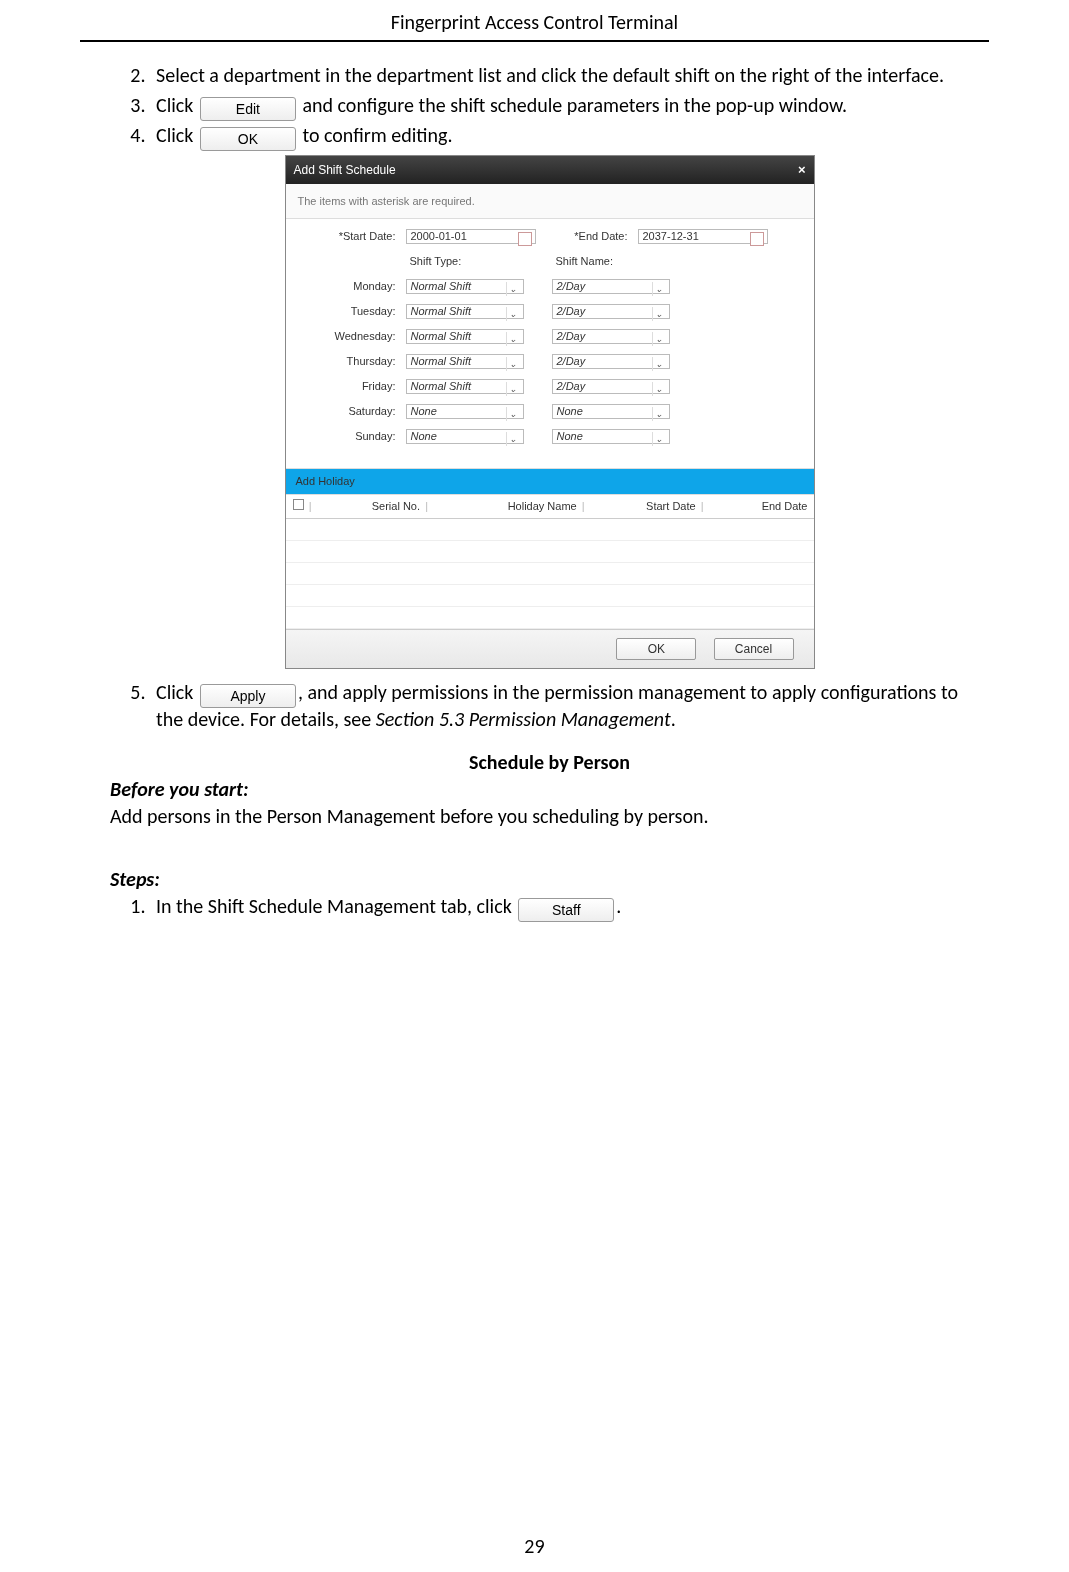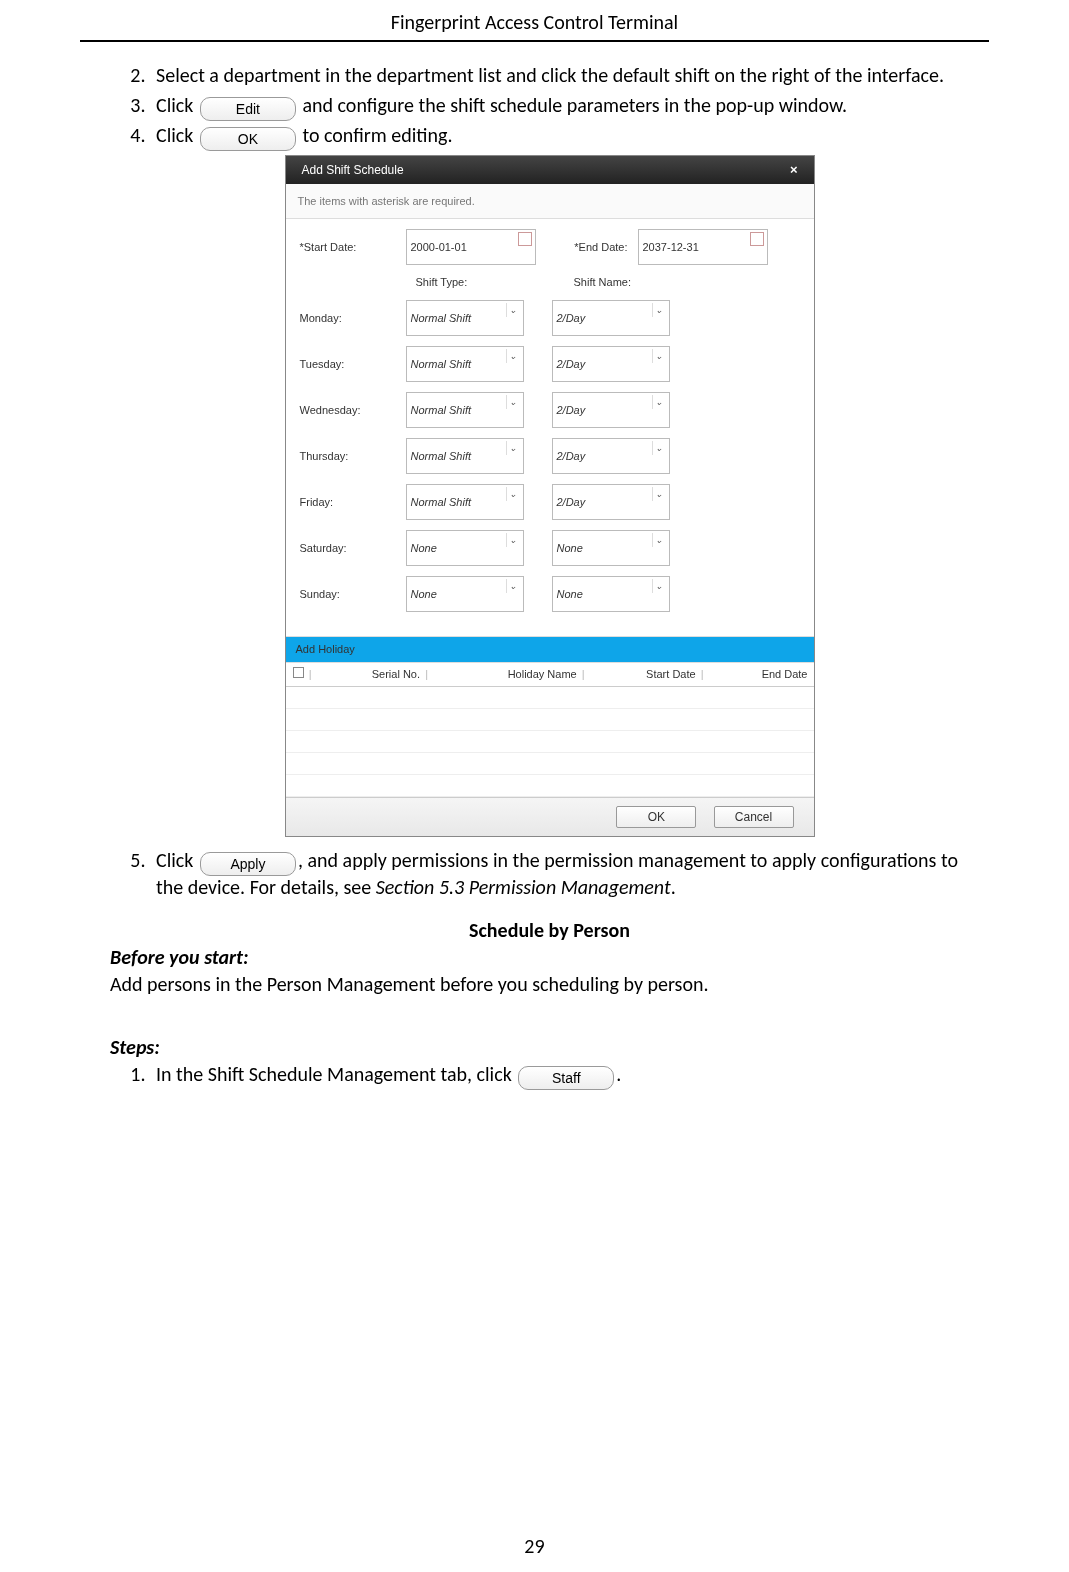--- a/index.html
+++ b/index.html
@@ -44,21 +44,21 @@
     vertical-align: middle;
     width: 96px;
     height: 24px;
     line-height: 22px;
     text-align: center;
     font-size: 14px;
     font-family: Arial, sans-serif;
     color: #000;
     background: linear-gradient(to bottom,#fff,#eee);
     border: 1px solid #9a9a9a;
-    border-radius: 10px;
+    border-radius: 3px;
     margin: 0 2px -4px 2px;
   }
   .italic { font-style: italic; }
   .bold { font-weight: bold; }
 
   
   .dialog-wrap {
     display: flex;
     justify-content: center;
     margin: 6px 0 10px 0;
@@ -67,21 +67,21 @@
     width: 530px;
     border: 1px solid #888;
     font-family: Arial, sans-serif;
     font-size: 11px;
     color: #333;
     background: #f7f7f7;
   }
   .dialog-title {
     background: linear-gradient(to bottom,#444,#222);
     color: #fff;
-    padding: 5px 16px;
+    padding: 5px 8px;
     font-size: 12px;
     display: flex;
     justify-content: space-between;
     align-items: center;
   }
   .dialog-close {
     color: #fff;
     font-weight: bold;
     font-size: 13px;
   }
@@ -97,27 +97,27 @@
     background: #fff;
   }
   .form-row {
     display: flex;
     align-items: center;
     margin-bottom: 10px;
     gap: 6px;
   }
   .form-label {
     width: 100px;
-    text-align: left;
+    text-align: right;
     font-size: 11px;
     color: #333;
     padding-right:4px;
   }
   .text-input {
-    height: 36px;
+    height: 15px;
     border: 1px solid #bbb;
     background: #fff;
     padding: 0 4px;
     font-size: 11px;
     display: inline-flex;
     align-items:center;
   }
   .date-input {
     width: 130px;
     position: relative;
@@ -138,21 +138,21 @@
   }
   .dd-arrow {
     position: absolute; right: 3px; top: 2px;
     width: 14px; height: 14px;
     display:flex; align-items:center; justify-content:center;
     font-size:9px; color:#555;
     border-left:1px solid #ddd;
   }
   .second-col { width: 90px; text-align:right; padding-right:4px; }
   .headers-row {
-    display:flex; gap:12px; margin-bottom:10px;
+    display:flex; gap:6px; margin-bottom:10px;
   }
   .headers-row .form-label{ width:100px; }
   .header-lbl { width:118px; font-size:11px; color:#333; padding-left:4px;}
   .section-sub {
     background:#0ea5e9;
     border-top:1px solid #ddd;
     border-bottom:1px solid #ddd;
     padding: 5px 10px;
     font-size:11px;
     color:#333;

